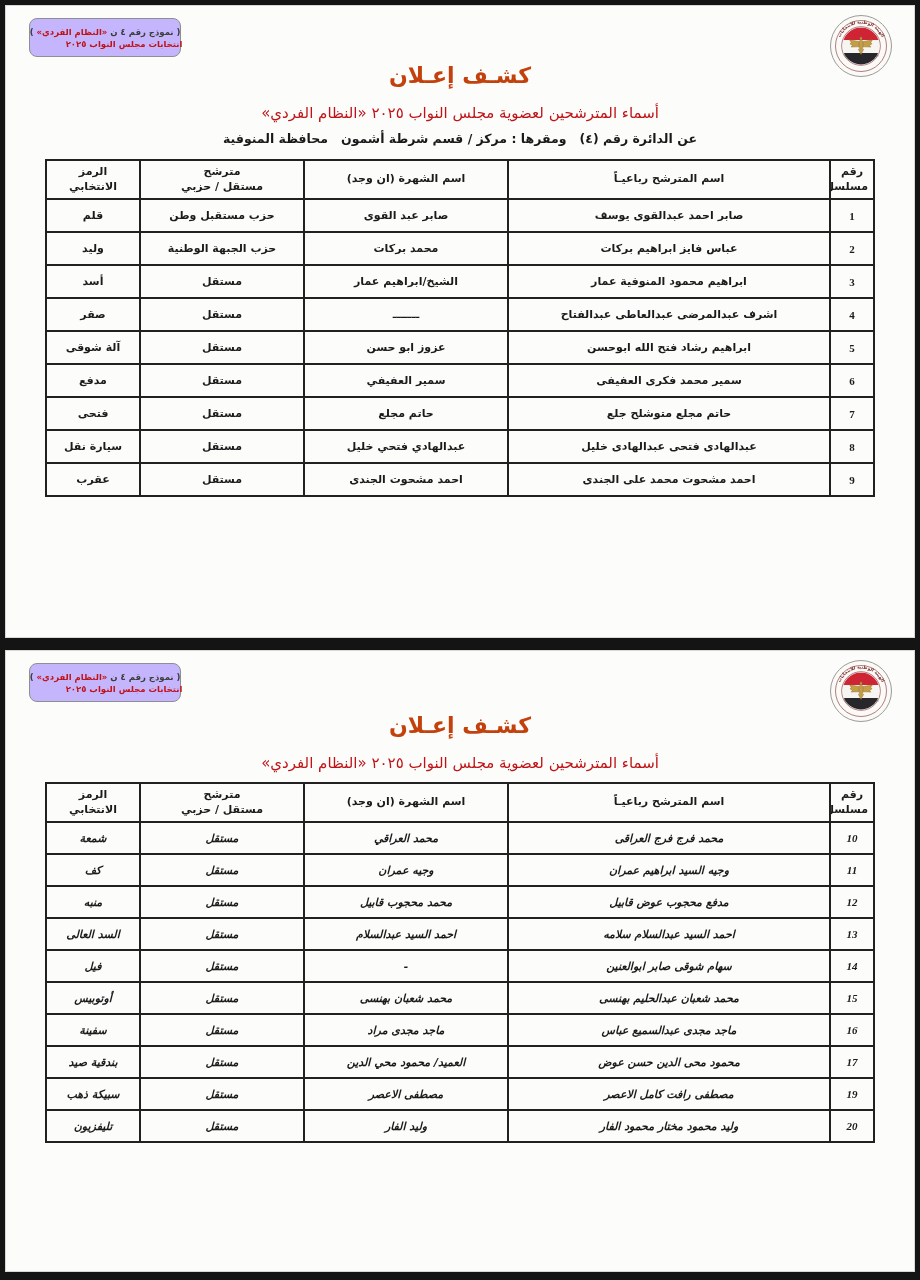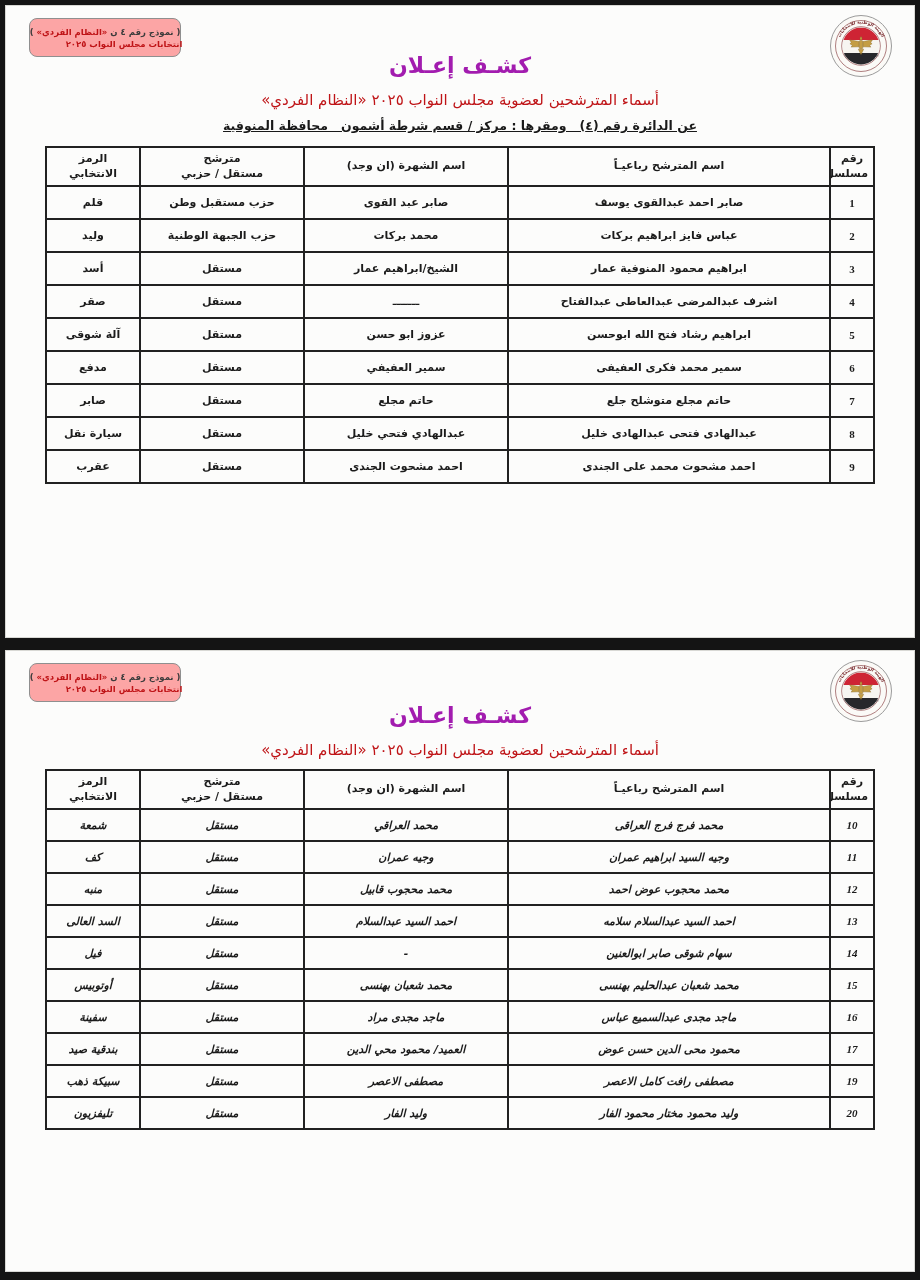--- a/index.html
+++ b/index.html
@@ -14,40 +14,40 @@
     background:#fcfcfb;
     box-shadow:inset 0 0 0 1px #d8d8d4;
   }
   #page1{top:5px;height:633px;}
   #page2{top:650px;height:622px;}
 
   .form-box{
     position:absolute;top:13px;left:24px;width:150px;height:37px;
     border:1px solid #8f8f8f;border-radius:8px;
     display:flex;flex-direction:column;justify-content:center;align-items:center;
-    gap:2px;direction:rtl;background:#fca5a5;
+    gap:2px;direction:rtl;background:#c4b5fd;
   }
   .fb-line1{font-size:8.5px;font-weight:bold;color:#3c3c3c;white-space:nowrap;}
   .red-txt{color:#bf1417;}
   .fb-line2{font-size:8.5px;font-weight:bold;color:#bf1417;white-space:nowrap;margin-left:38px;}
 
   .emblem{position:absolute;top:9px;right:22px;width:64px;height:64px;}
 
   .doc-title{
-    margin:6px;padding-top:42px;text-align:center;
-    font-size:22px;font-weight:bold;color:#a21caf;direction:rtl;letter-spacing:1px;
+    margin:16px;padding-top:42px;text-align:center;
+    font-size:22px;font-weight:bold;color:#c2410c;direction:rtl;letter-spacing:1px;
   }
   #page2 .doc-title{padding-top:47px;}
   .doc-subtitle{
     margin:13px 0 0;text-align:center;
     font-size:15px;font-weight:normal;color:#bf1417;direction:rtl;
   }
   .district{
     margin-top:9px;text-align:center;
-    font-size:12.5px;font-weight:bold;color:#191919;direction:rtl;white-space:pre;text-decoration:underline;
+    font-size:12.5px;font-weight:bold;color:#191919;direction:rtl;white-space:pre;
   }
   table.cand{
     margin:13px auto 0;border-collapse:collapse;width:828px;table-layout:fixed;
     background:#fcfcfb;
   }
   #page2 table.cand{margin-top:10px;}
   .cand th,.cand td{
     border:2px solid #212121;
     font-weight:bold;color:#1b1b1b;
     text-align:center;vertical-align:middle;
@@ -166,21 +166,21 @@
           <td>سمير محمد فكرى العفيفى</td>
           <td>سمير العفيفي</td>
           <td>مستقل</td>
           <td>مدفع</td>
         </tr>
         <tr>
           <td class="cell-serial">7</td>
           <td>حاتم مجلع متوشلح جلع</td>
           <td>حاتم مجلع</td>
           <td>مستقل</td>
-          <td>صابر</td>
+          <td>فتحى</td>
         </tr>
         <tr>
           <td class="cell-serial">8</td>
           <td>عبدالهادى فتحى عبدالهادى خليل</td>
           <td>عبدالهادي فتحي خليل</td>
           <td>مستقل</td>
           <td>سيارة نقل</td>
         </tr>
         <tr>
           <td class="cell-serial">9</td>
@@ -232,21 +232,21 @@
         </tr>
         <tr>
           <td class="cell-serial">11</td>
           <td>وجيه السيد ابراهيم عمران</td>
           <td>وجيه عمران</td>
           <td>مستقل</td>
           <td>كف</td>
         </tr>
         <tr>
           <td class="cell-serial">12</td>
-          <td>محمد محجوب عوض احمد</td>
+          <td>مدفع محجوب عوض قابيل</td>
           <td>محمد محجوب قابيل</td>
           <td>مستقل</td>
           <td>منبه</td>
         </tr>
         <tr>
           <td class="cell-serial">13</td>
           <td>احمد السيد عبدالسلام سلامه</td>
           <td>احمد السيد عبدالسلام</td>
           <td>مستقل</td>
           <td>السد العالى</td>

